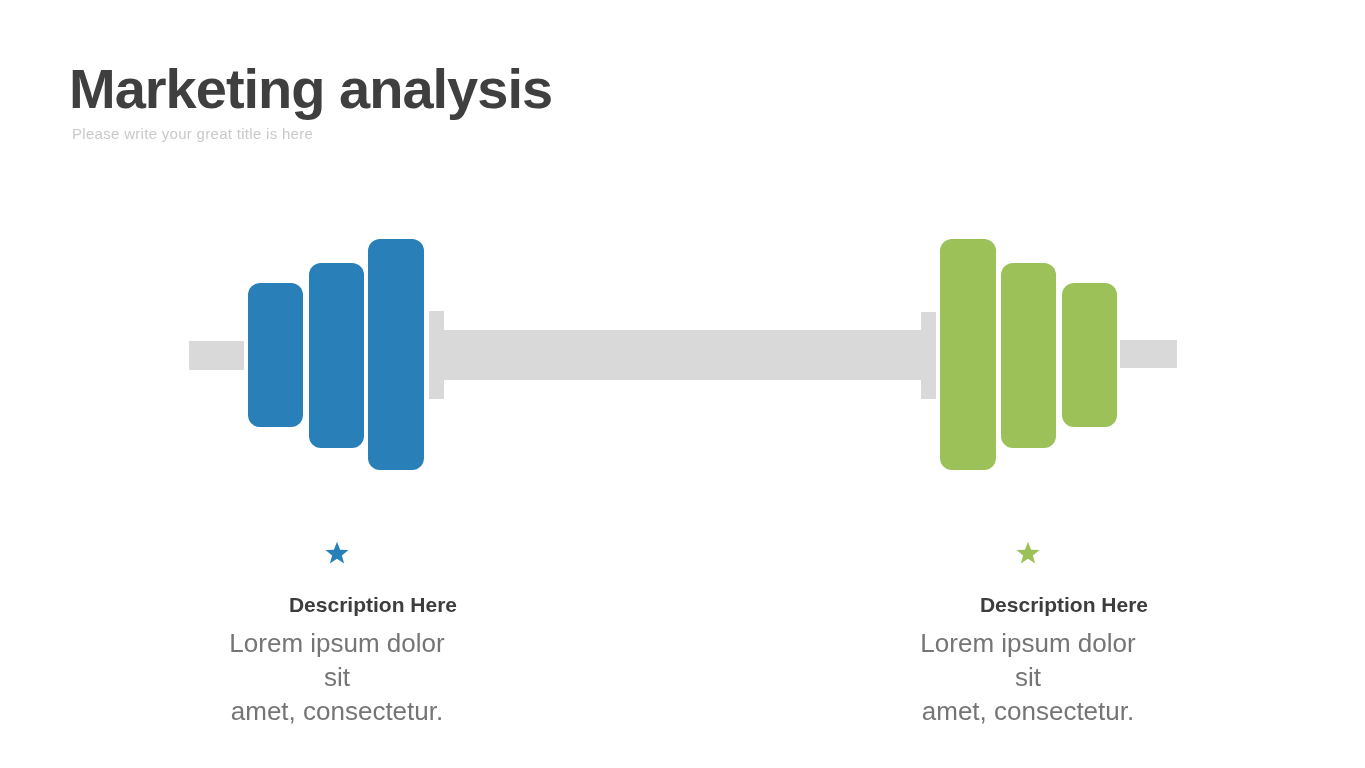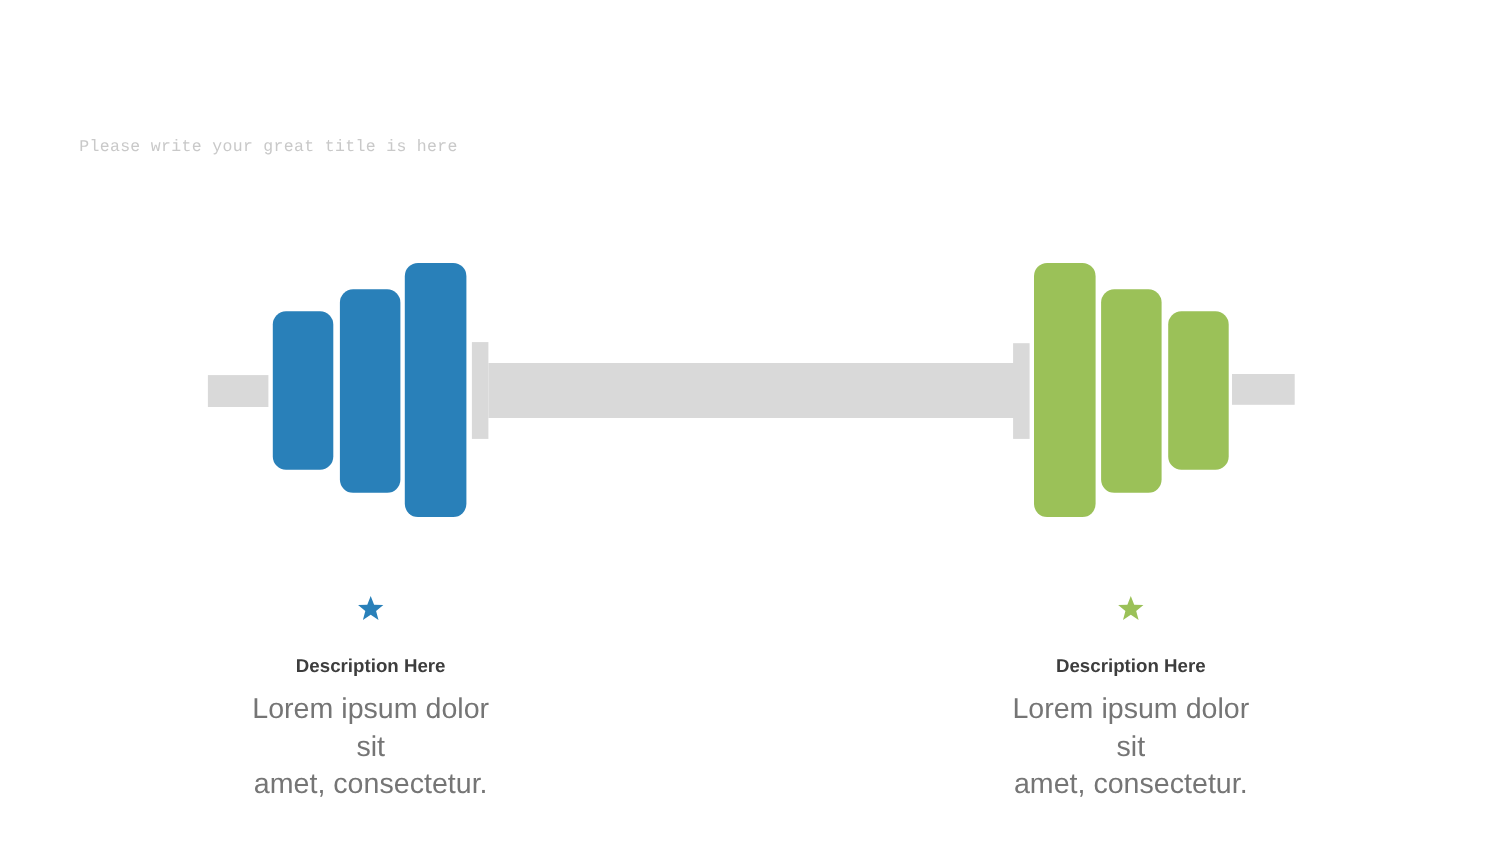--- a/index.html
+++ b/index.html
@@ -26,21 +26,20 @@
     color: #3f3f3f;
   }
   .subtitle {
     position: absolute;
     left: 72px;
     top: 125px;
     font-size: 15px;
     font-weight: 300;
     letter-spacing: 0.3px;
     color: #c9c9c9;
-    font-family: Liberation Mono, monospace;
   }
 
   
   .piece { position: absolute; }
   .weight { position: absolute; border-radius: 12px; }
 
   .end-bar-left   { left: 189px;  top: 341px; width: 55px;  height: 29px; }
   .w1             { left: 248px;  top: 283px; width: 55px;  height: 144px; }
   .w2             { left: 309px;  top: 263px; width: 55px;  height: 185px; }
   .w3             { left: 368px;  top: 239px; width: 56px;  height: 231px; }
@@ -60,38 +59,40 @@
     text-align: center;
   }
   .desc-left  { left: 217px; }
   .desc-right { left: 908px; }
 
   .star { display: inline-block; width: 24px; height: 24px; }
   .star svg { width: 24px; height: 24px; display: block; }
 
   .desc-title {
     margin-top: 23px;
-    font-size: 17px;
+    font-size: 21px;
     font-weight: 700;
     line-height: 26px;
     color: #3d3d3d;
+    text-align: right;
   }
   .desc-body { margin-top: 8px; }
   .desc-line {
     font-size: 26px;
     line-height: 34px;
     font-weight: 400;
     color: #757575;
   }
 </style>
 </head>
 <body>
 
 <div class="slide">
 
+  <h1 class="title" style="color: rgb(63, 63, 63);">Marketing analysis</h1>
   <div class="subtitle" style="color: rgb(201, 201, 201);">Please write your great title is here</div>
 
   <div>
     <div class="piece end-bar-left" style="background-color: rgb(217, 217, 217);"></div>
 
     <div class="weight w1" style="background-color: rgb(41, 128, 185);"></div>
     <div class="weight w2" style="background-color: rgb(41, 128, 185);"></div>
     <div class="weight w3" style="background-color: rgb(41, 128, 185);"></div>
 
     <div class="piece collar-left" style="background-color: rgb(217, 217, 217);"></div>

